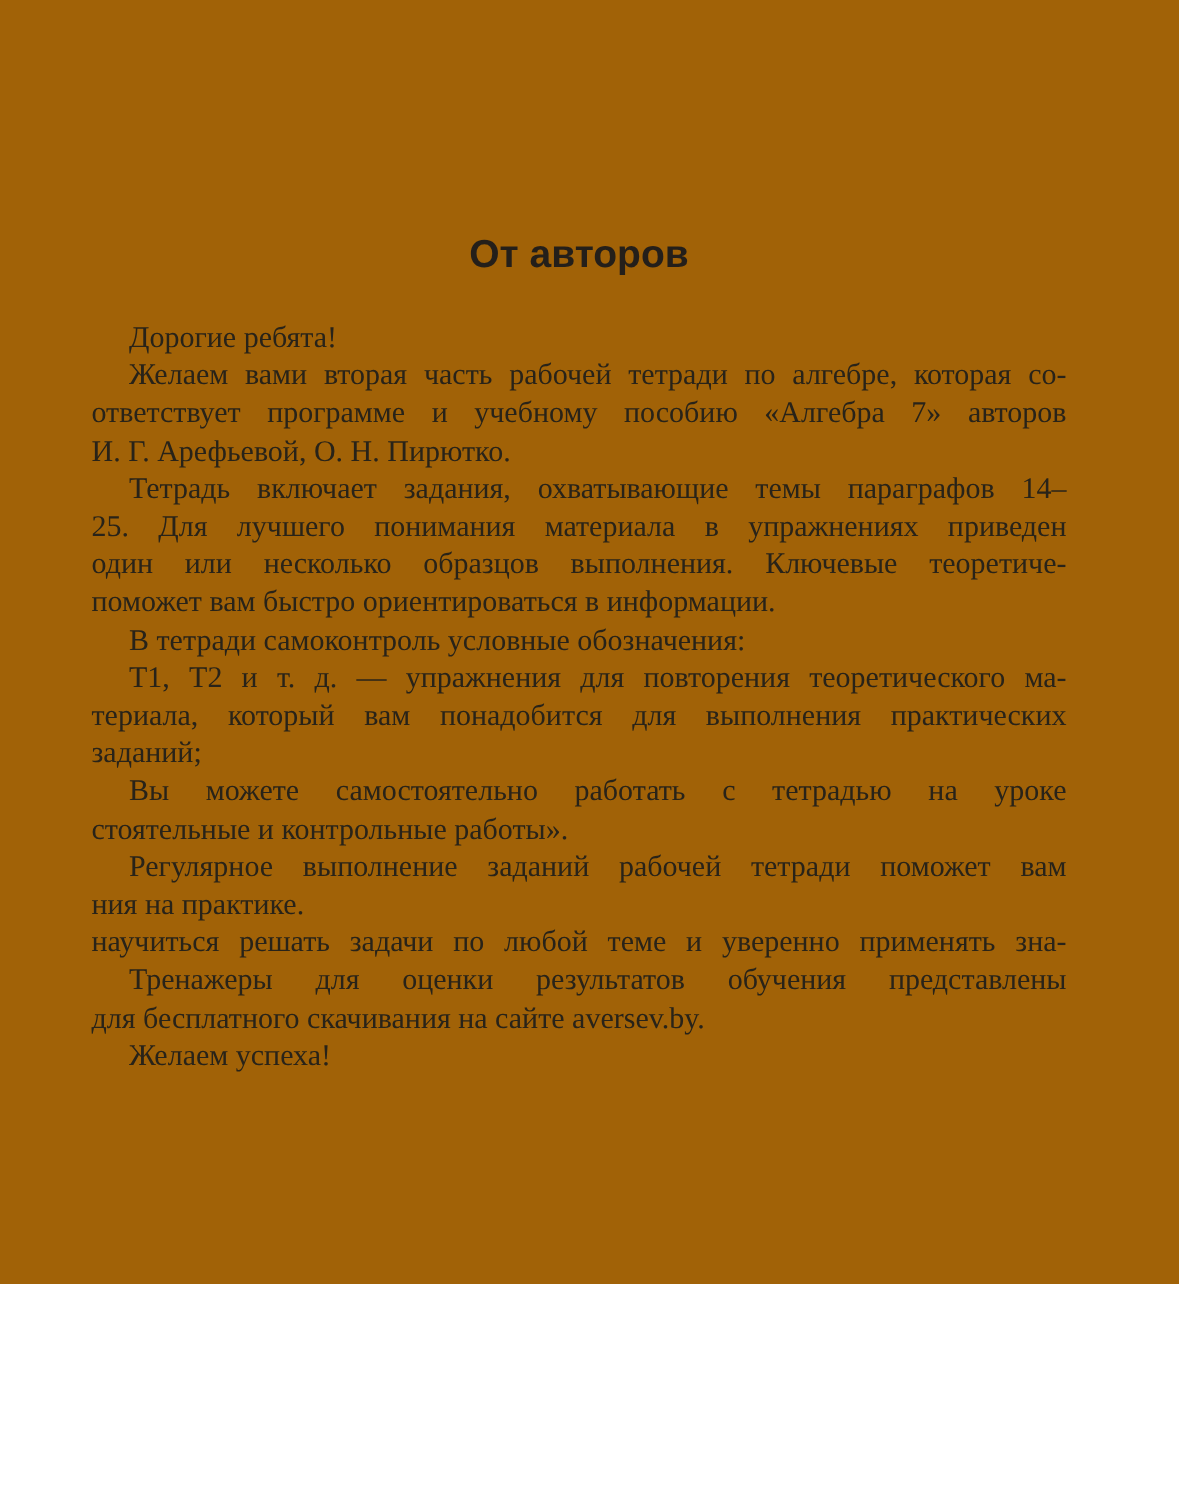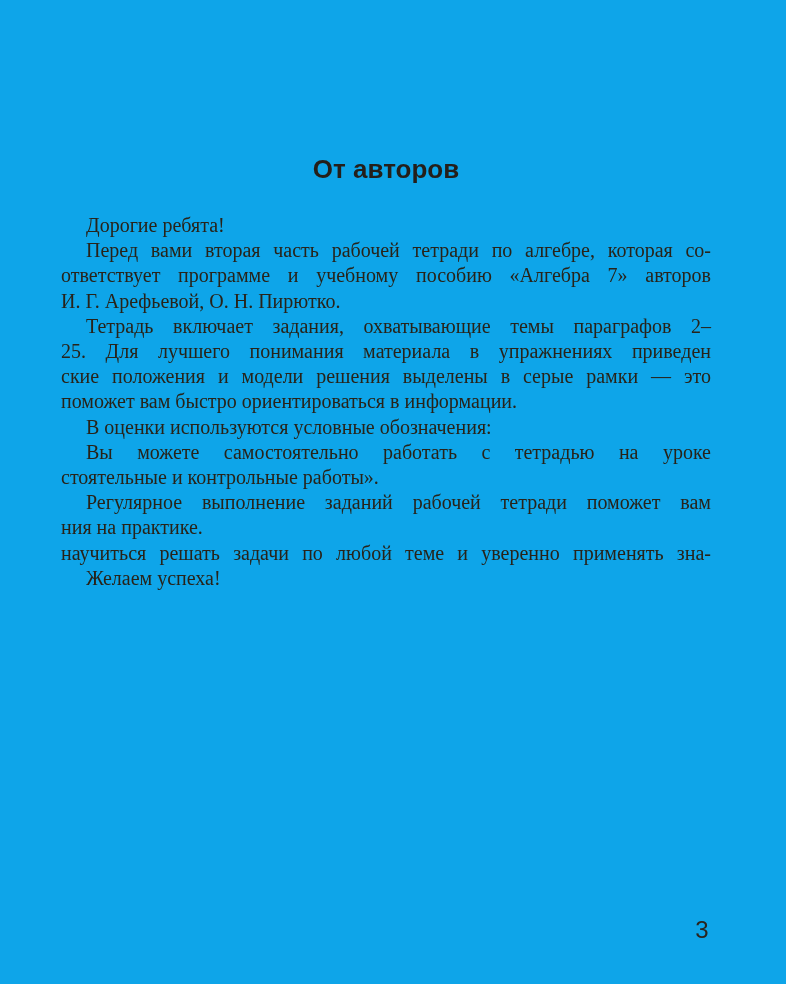--- a/index.html
+++ b/index.html
@@ -3,22 +3,22 @@
 <meta charset="utf-8">
 <style>
   html, body {
     margin: 0;
     padding: 0;
     background: #ffffff;
   }
   .page {
     position: relative;
     width: 786px;
-    height: 984px;
-    background: #0ea5e9;
+    height: 856px;
+    background: #a16207;
     overflow: hidden;
   }
   .title {
     position: absolute;
     top: 153px;
     left: 61px;
     width: 650px;
     margin: 0;
     text-align: center;
     font-family: "Liberation Sans", "DejaVu Sans", sans-serif;
@@ -65,41 +65,50 @@
 <body>
 
 <div class="page">
   <h1 class="title">От авторов</h1>
 
   <div class="content" id="content" style="color: rgb(40, 35, 25);">
       <div>
         <div class="line first last">Дорогие ребята!</div>
       </div>
       <div>
-        <div class="line first">Перед вами вторая часть рабочей тетради по алгебре, которая со-</div>
+        <div class="line first">Желаем вами вторая часть рабочей тетради по алгебре, которая со-</div>
         <div class="line">ответствует программе и учебному пособию «Алгебра 7» авторов</div>
         <div class="line last">И. Г. Арефьевой, О. Н. Пирютко.</div>
       </div>
       <div>
-        <div class="line first">Тетрадь включает задания, охватывающие темы параграфов 2–</div>
+        <div class="line first">Тетрадь включает задания, охватывающие темы параграфов 14–</div>
         <div class="line">25. Для лучшего понимания материала в упражнениях приведен</div>
-        <div class="line">ские положения и модели решения выделены в серые рамки — это</div>
+        <div class="line">один или несколько образцов выполнения. Ключевые теоретиче-</div>
         <div class="line last">поможет вам быстро ориентироваться в информации.</div>
       </div>
       <div>
-        <div class="line first last">В оценки используются условные обозначения:</div>
+        <div class="line first last">В тетради самоконтроль условные обозначения:</div>
+      </div>
+      <div>
+        <div class="line first">Т1, Т2 и т. д. — упражнения для повторения теоретического ма-</div>
+        <div class="line">териала, который вам понадобится для выполнения практических</div>
+        <div class="line last">заданий;</div>
       </div>
       <div>
         <div class="line first">Вы можете самостоятельно работать с тетрадью на уроке</div>
         <div class="line last">стоятельные и контрольные работы».</div>
       </div>
       <div>
         <div class="line first">Регулярное выполнение заданий рабочей тетради поможет вам</div>
         <div class="line last">ния на практике.</div>
         <div class="line">научиться решать задачи по любой теме и уверенно применять зна-</div>
       </div>
       <div>
+        <div class="line first">Тренажеры для оценки результатов обучения представлены</div>
+        <div class="line last">для бесплатного скачивания на сайте aversev.by.</div>
+      </div>
+      <div>
         <div class="line first last">Желаем успеха!</div>
       </div>
     </div>
 
   <div class="page-number">3</div>
 </div>
 
 </body></html>

